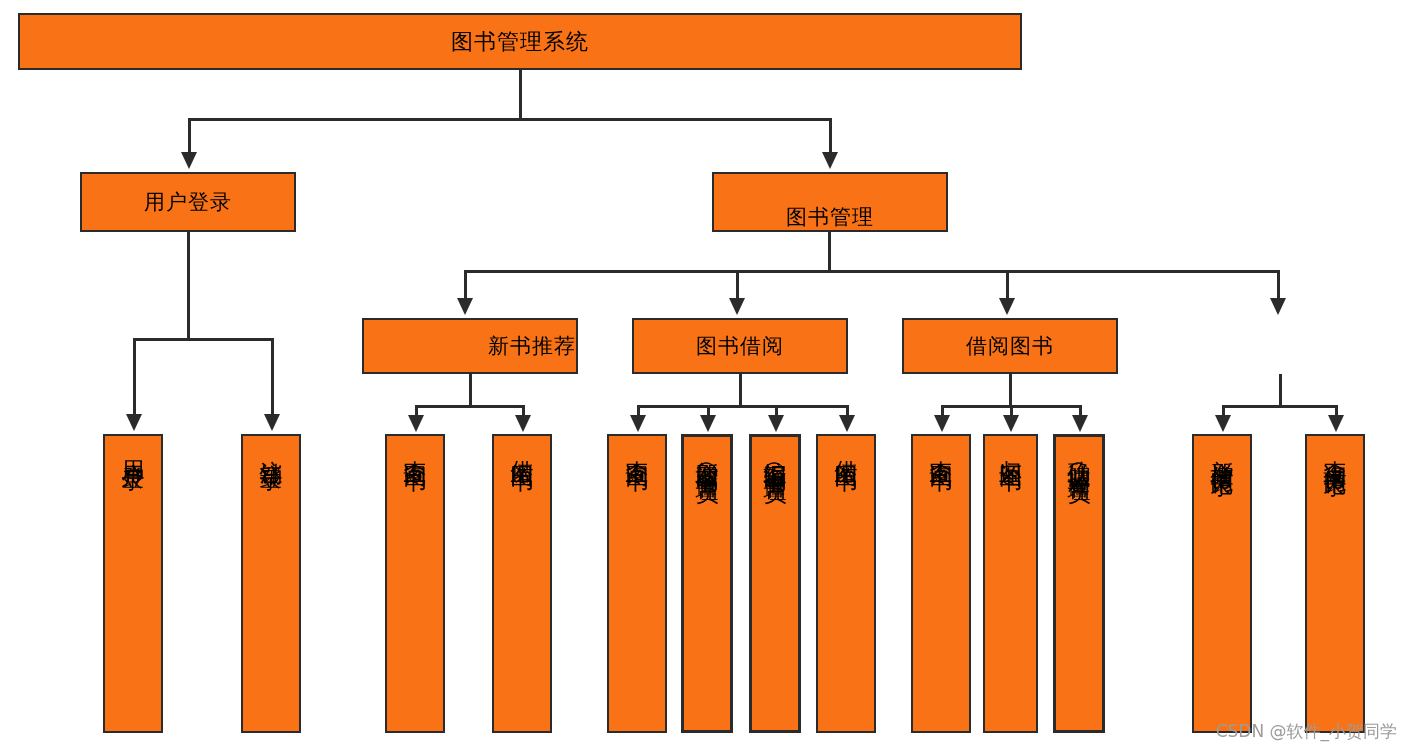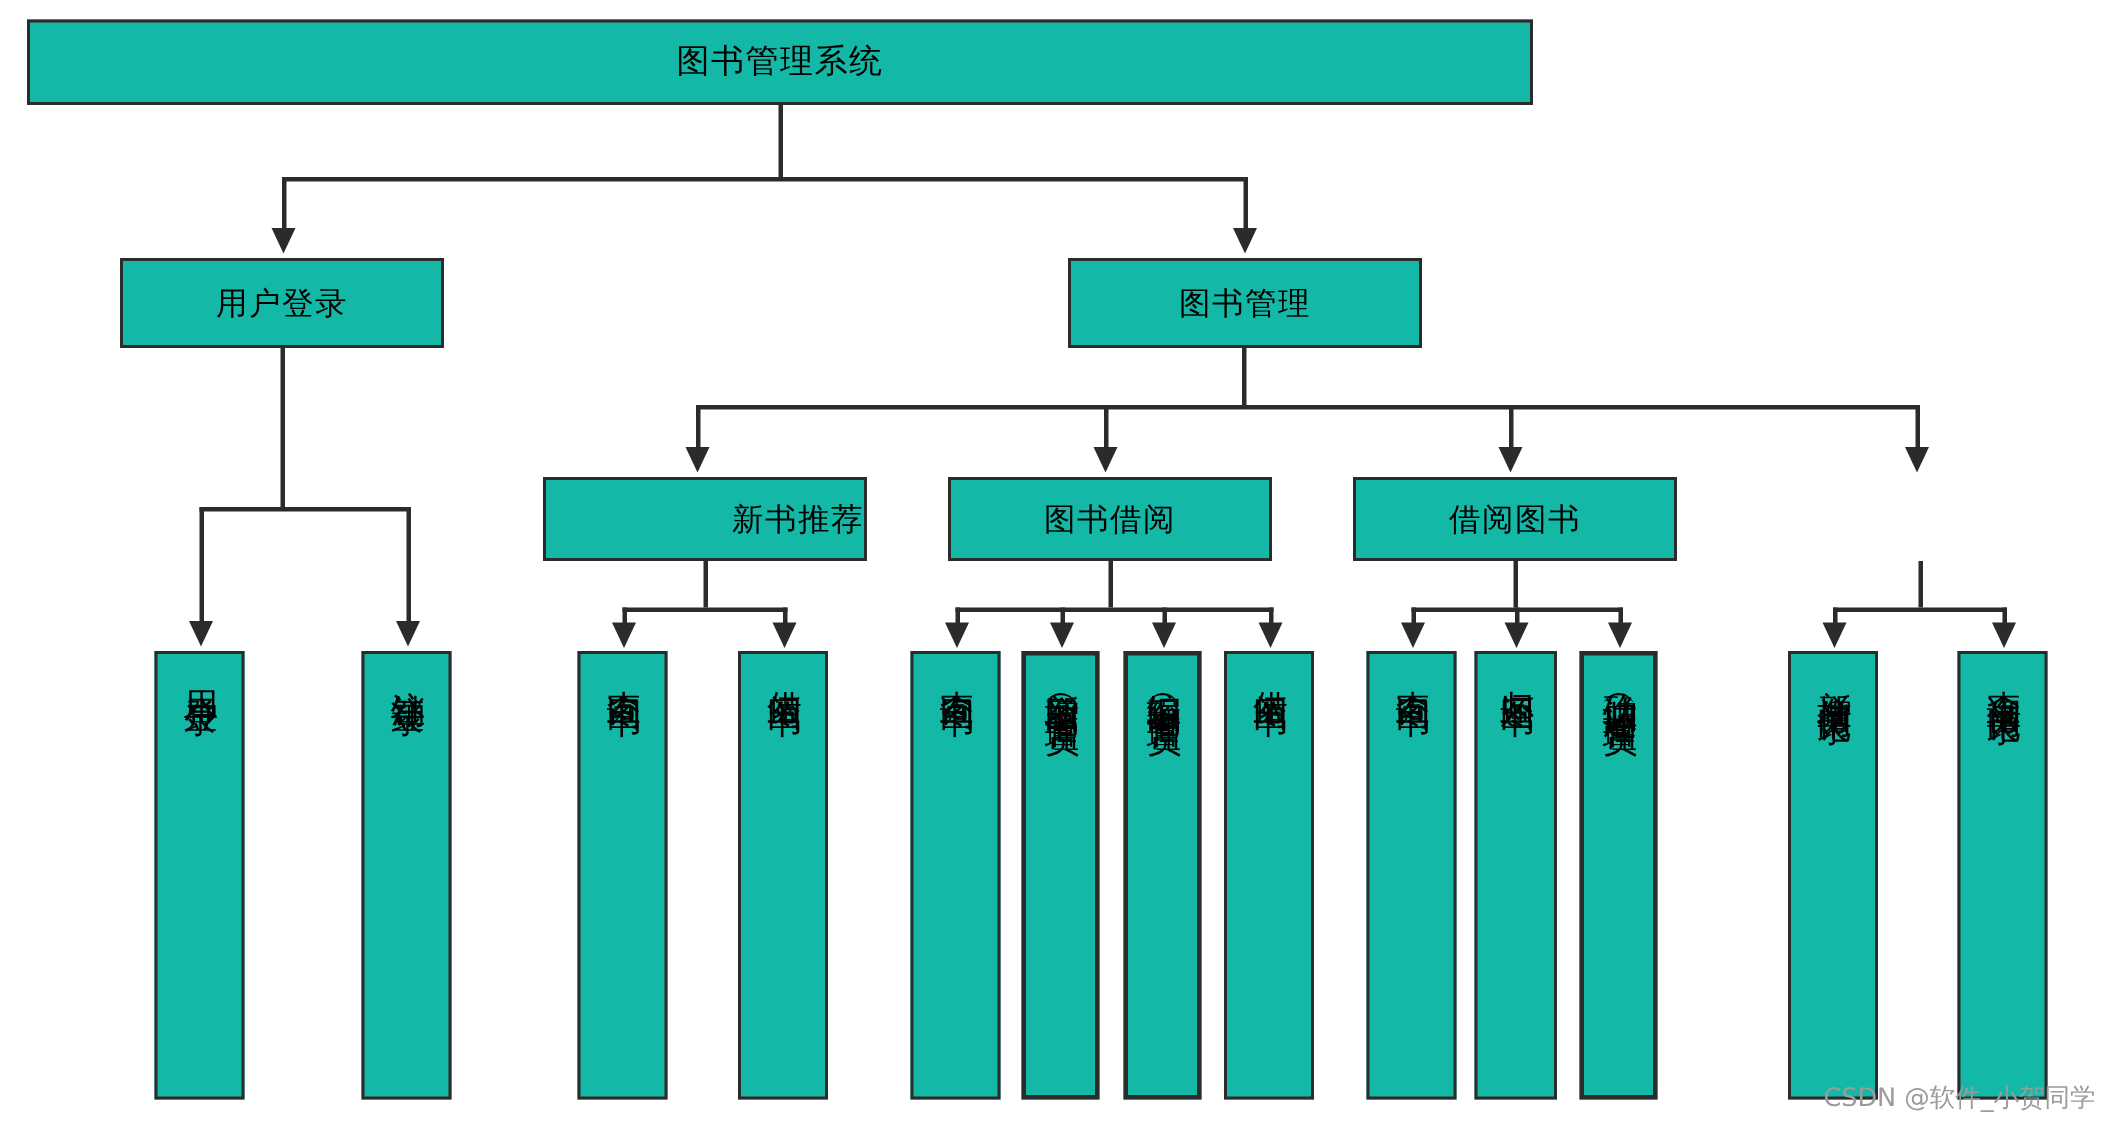--- a/index.html
+++ b/index.html
@@ -8,21 +8,21 @@
     background:#ffffff;
     font-family:"DejaVu Sans","Liberation Sans",sans-serif;
     overflow:hidden;
     position:relative;
   }
   #diagram{position:absolute;left:0;top:0;width:1405px;height:747px;}
 
   .node{
     position:absolute;
     box-sizing:border-box;
-    background:#14b8a6;
+    background:#f97316;
     border:2px solid #2b2b2b;
     display:flex;
     align-items:center;
     justify-content:center;
     color:#000000;
     z-index:3;
   }
   .node.thick{border-width:3px;}
 
   .node .lbl{
@@ -90,21 +90,21 @@
 
   <div class="edge v" style="left:188px;top:118px;height:36px;"></div>
   <div class="arrow" style="left:181px;top:152px;"></div>
   <div class="edge v" style="left:829px;top:118px;height:36px;"></div>
   <div class="arrow" style="left:822px;top:152px;"></div>
 
   <div class="node h-node" style="left:80px;top:172px;width:216px;height:60px;">
     <span class="lbl">用户登录</span>
   </div>
 
-  <div class="node h-node" style="left:712px;top:172px;width:236px;height:60px;">
+  <div class="node h-node" style="left:712px;top:172px;width:236px;height:60px;align-items:flex-end;">
     <span class="lbl">图书管理</span>
   </div>
 
   <div class="edge v" style="left:187px;top:232px;height:106px;"></div>
   <div class="edge h" style="left:133px;top:338px;width:141px;"></div>
   <div class="edge v" style="left:133px;top:338px;height:78px;"></div>
   <div class="arrow" style="left:126px;top:414px;"></div>
   <div class="edge v" style="left:271px;top:338px;height:78px;"></div>
   <div class="arrow" style="left:264px;top:414px;"></div>
 

